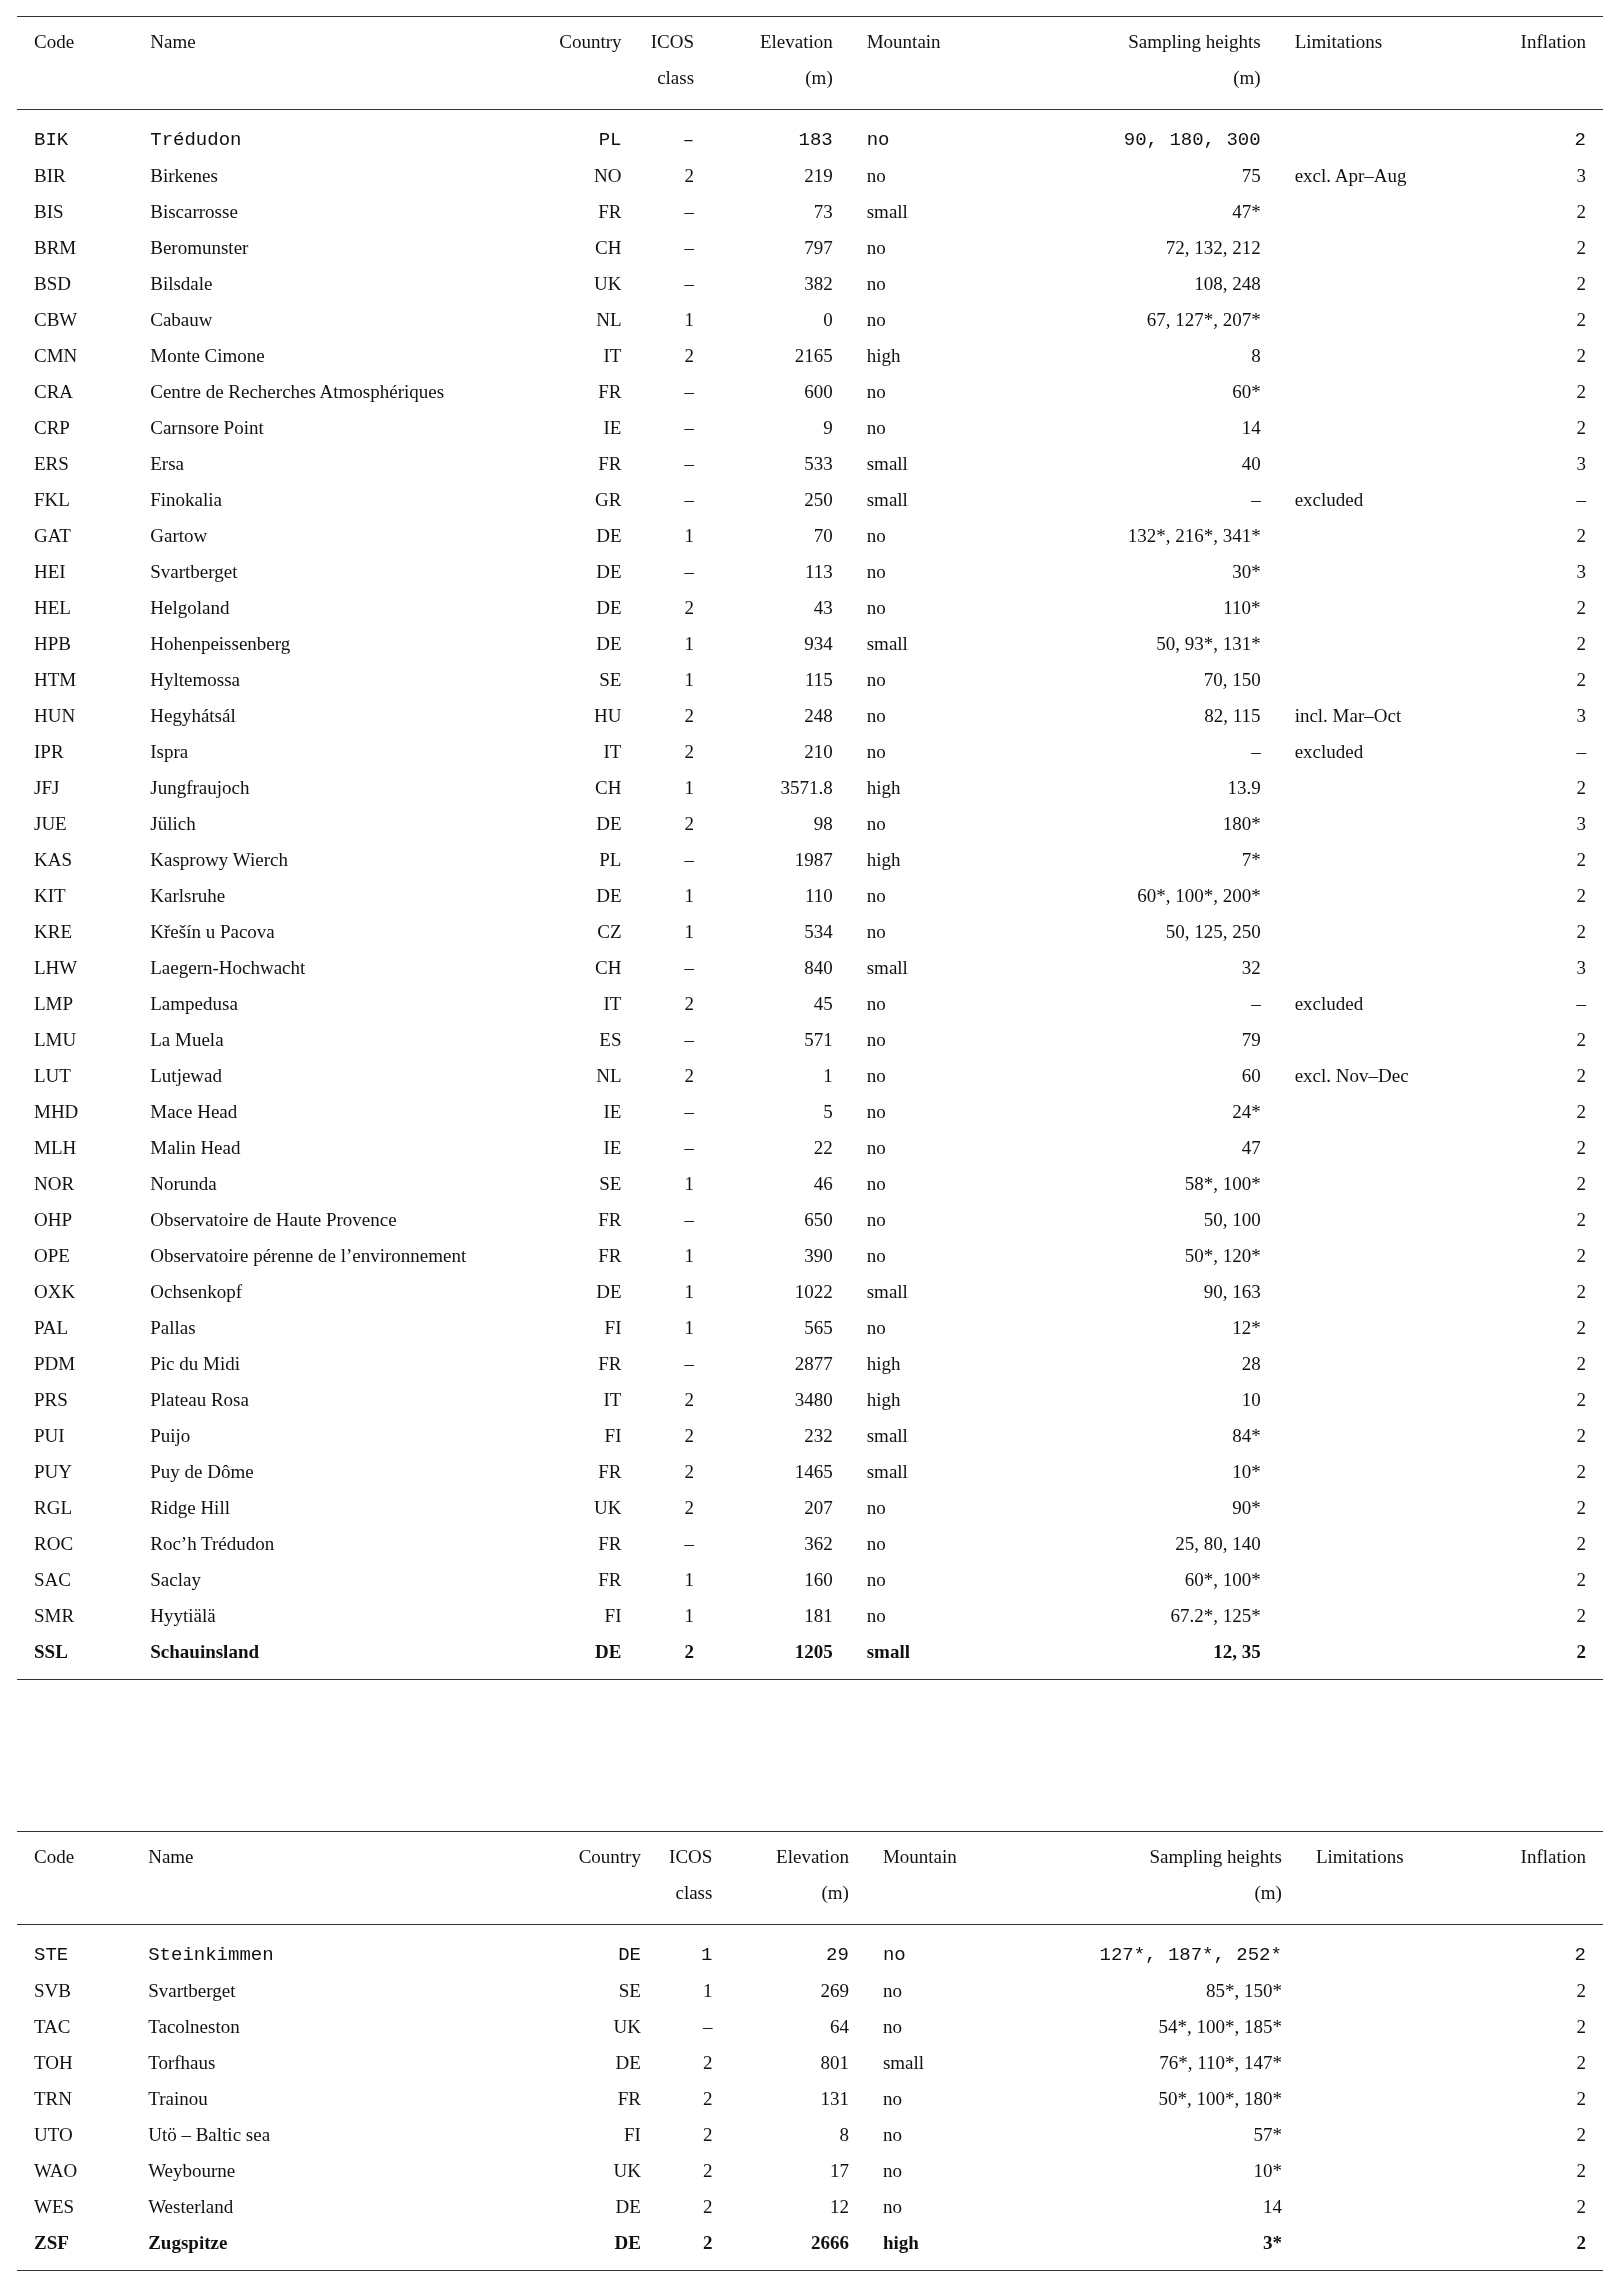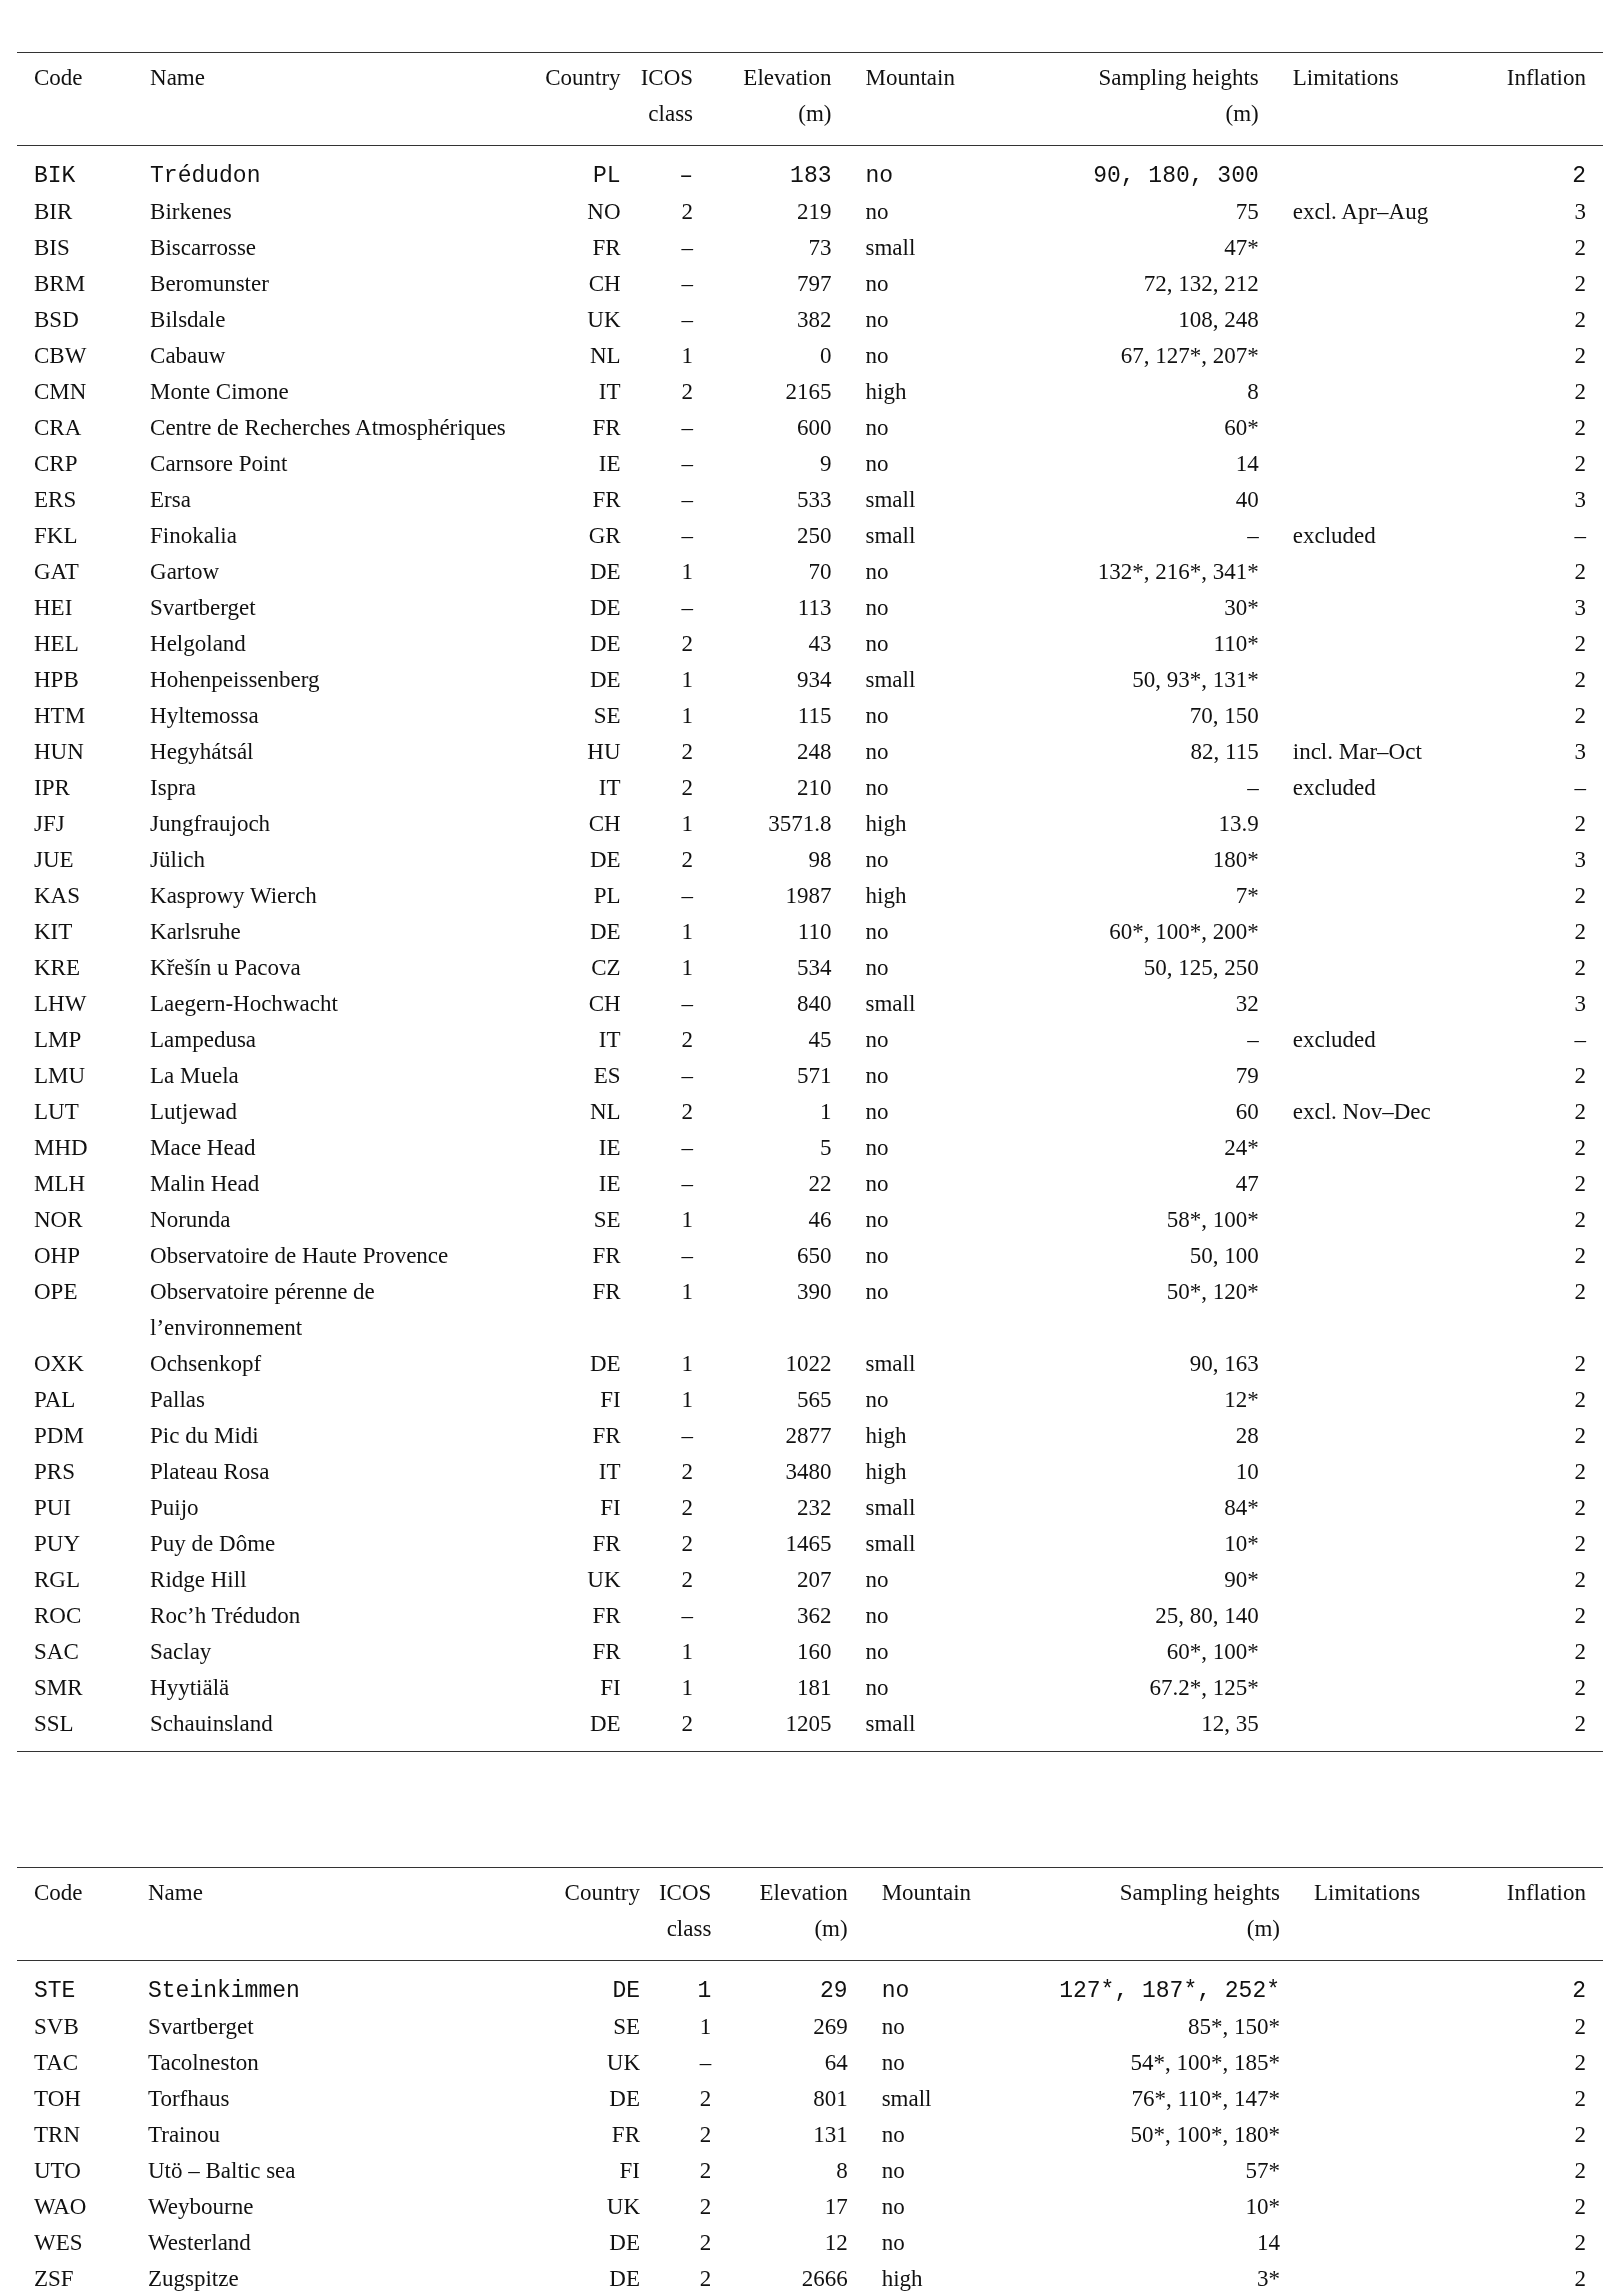--- a/index.html
+++ b/index.html
@@ -14,33 +14,32 @@
   .tbl-wrap {
     position: absolute;
     left: 17px;
     width: 1586px;
   }
   #table1-wrap { top: 16px; }
   #table2-wrap { top: 1831px; }
   table.data {
     width: 100%;
     border-collapse: collapse;
-    font-size: 23px;
+    font-size: 19px;
     line-height: 36px;
-    margin-top: 36px;
   }
   table.data thead tr th {
     font-weight: normal;
     vertical-align: top;
     padding: 6.8px 0 13.7px 0;
     white-space: nowrap;
   }
   table.data thead { border-top: 1.7px solid #333; border-bottom: 1.7px solid #333; }
   table.data tbody tr:first-child td { padding-top: 12px; font-family: Liberation Mono, monospace; }
-  table.data tbody tr:last-child td { padding-bottom: 8.5px; }
+  table.data tbody tr:last-child td { padding-bottom: 8.5px; font-weight: bold; }
   table.data tbody { border-bottom: 1.7px solid #333; }
   table.data td {
     padding: 0;
     vertical-align: top;
   }
   .l { text-align: left; }
   .r { text-align: right; }
   .c-code { width: 106px; padding-left: 17px !important; }
   .c-name { width: 333px; }
   .c-country { width: 85px; text-align: right; }

